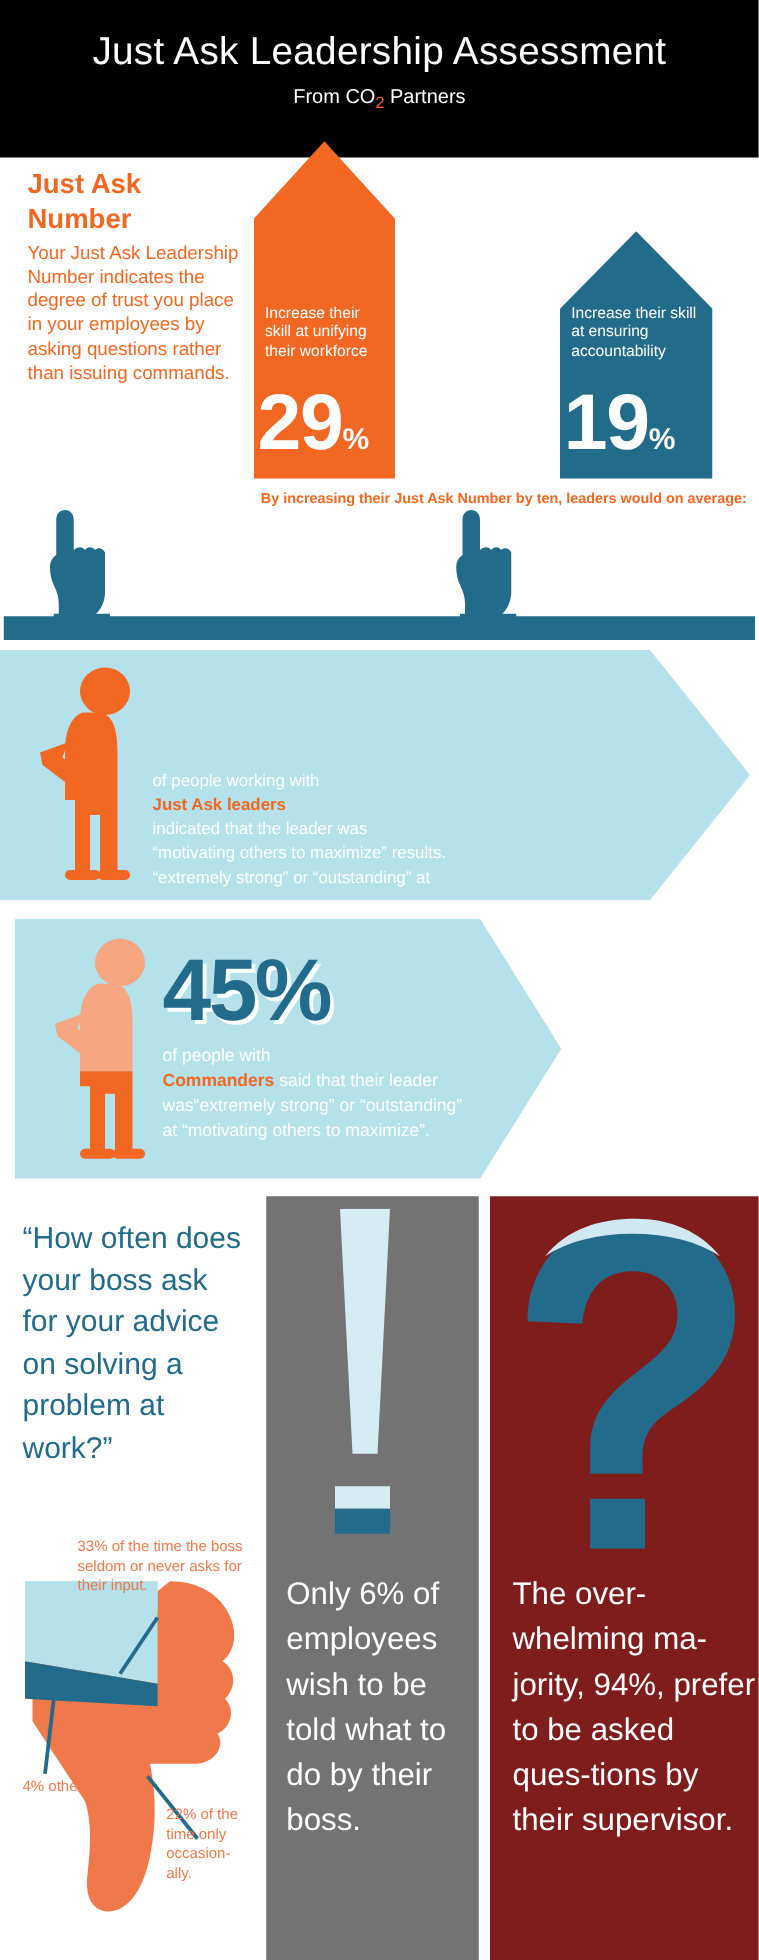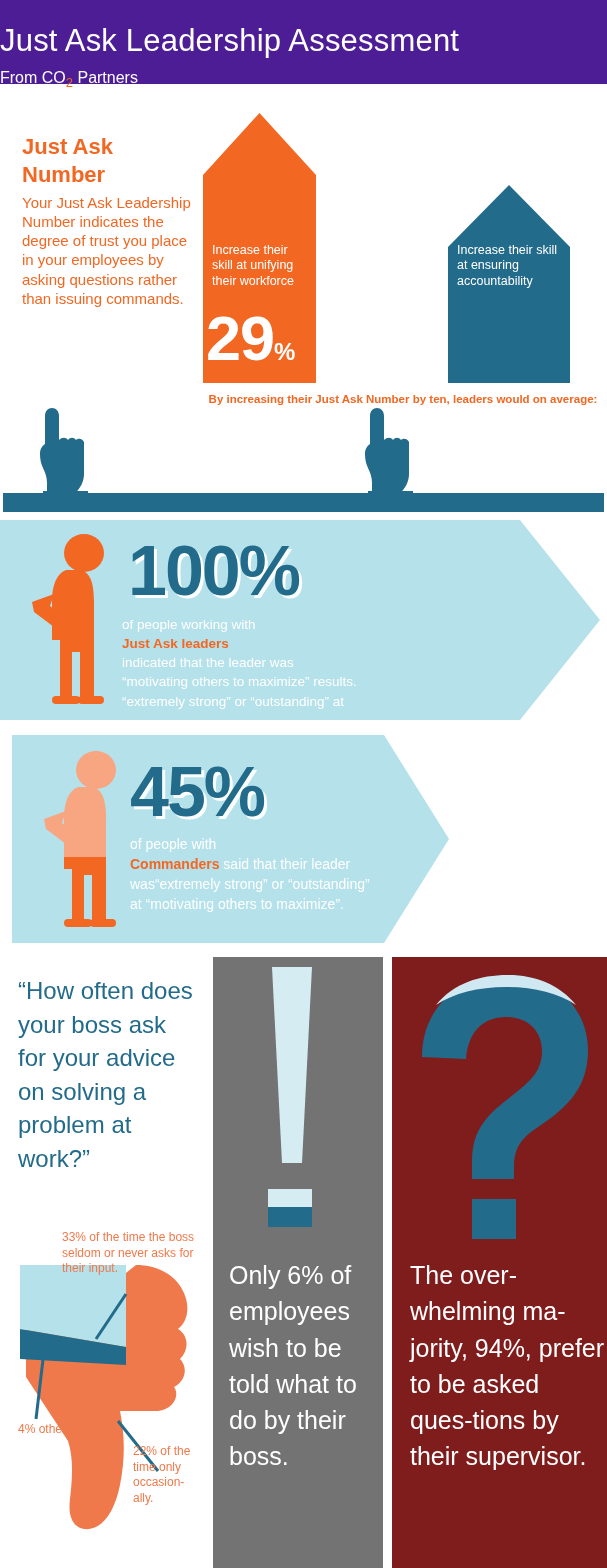--- a/index.html
+++ b/index.html
@@ -5,22 +5,23 @@
   * { box-sizing: border-box; margin: 0; padding: 0; }
   html, body { background: #ffffff; }
   body {
     width: 607px; height: 1568px;
     font-family: "Liberation Sans", sans-serif;
     position: relative; overflow: hidden;
   }
 
   
   .header {
-    position: absolute; left: 0; top: 0; width: 607px; height: 84px;
-    background: #4c1d95;
+    position: absolute; left: 0; top: 0; width: 607px; height: 126px;
+    background: #000000;
+    text-align: center;
   }
   .header-title {
     font-size: 31px; color: #ffffff; letter-spacing: .2px;
     padding-top: 24px; font-weight: 400; line-height: 1.1;
   }
   .header-sub {
     font-size: 16px; color: #ffffff; padding-top: 11px; font-weight: 400;
   }
   .header-sub .co2sub { color: #f26722; font-size: 13px; vertical-align: sub; }
 
@@ -142,20 +143,21 @@
     <div class="bar-label" style="top:130px">Increase their skill at unifying their workforce</div>
     <div class="bar-num" style="top:194px"><span>29</span><span class="bar-pct">%</span></div>
   </div>
 
 
   <div class="bar" id="bar2">
     <svg class="bar-shape" viewBox="0 0 122 198" preserveAspectRatio="none" width="122" height="198">
       <polygon points="0,62 61,0 122,62 122,198 0,198" fill="#236b8a"></polygon>
     </svg>
     <div class="bar-label" style="top:58px">Increase their skill at ensuring accountability</div>
+    <div class="bar-num" style="top:122px"><span>19</span><span class="bar-pct">%</span></div>
   </div>
 
 </div>
 
 <div class="caption">By increasing their Just Ask Number by ten, leaders would on average:</div>
 
 <div class="divider-zone">
   <svg width="607" height="100" viewBox="0 0 607 100">
     <g fill="#236b8a">
       <path d="M47,90 L47,79 C47,73 45,68 43,64 C41,60 40,55 40,50 C40,45 42,42 45,40 L45,12 C45,7 48,4 52,4 C56,4 59,7 59,12 L59,36 C62,33 66,33 68,36 C70,33 74,33 76,36 C78,34 82,34 84,38 L84,70 C84,78 80,85 74,90 Z"></path>
@@ -175,21 +177,20 @@
   </svg>
   <svg style="position:absolute;left:28px;top:12px" width="100" height="180" viewBox="0 0 100 180">
     <g fill="#f26722">
       <ellipse cx="56" cy="21" rx="20" ry="19"></ellipse>
       <path d="M38,38 C28,42 24,54 24,70 L24,108 L32,108 L32,168 L44,168 L44,120 L52,120 L52,168 L66,168 L66,70 C66,50 62,40 52,38 Z"></path>
       <path d="M26,62 L4,70 L6,80 L30,98 L40,88 L22,74 Z"></path>
       <rect x="24" y="164" width="28" height="8" rx="4"></rect>
       <rect x="50" y="164" width="26" height="8" rx="4"></rect>
     </g>
   </svg>
-  <div class="stat">100%</div>
   <div class="body">
     <div>of people working with</div>
     <div class="hl-orange">Just Ask leaders</div>
     <div>indicated that the leader was</div>
     <div>“motivating others to maximize” results.</div>
     <div>“extremely strong” or “outstanding” at</div>
   </div>
 </div>
 
 <div class="bigarrow" id="panel45">

